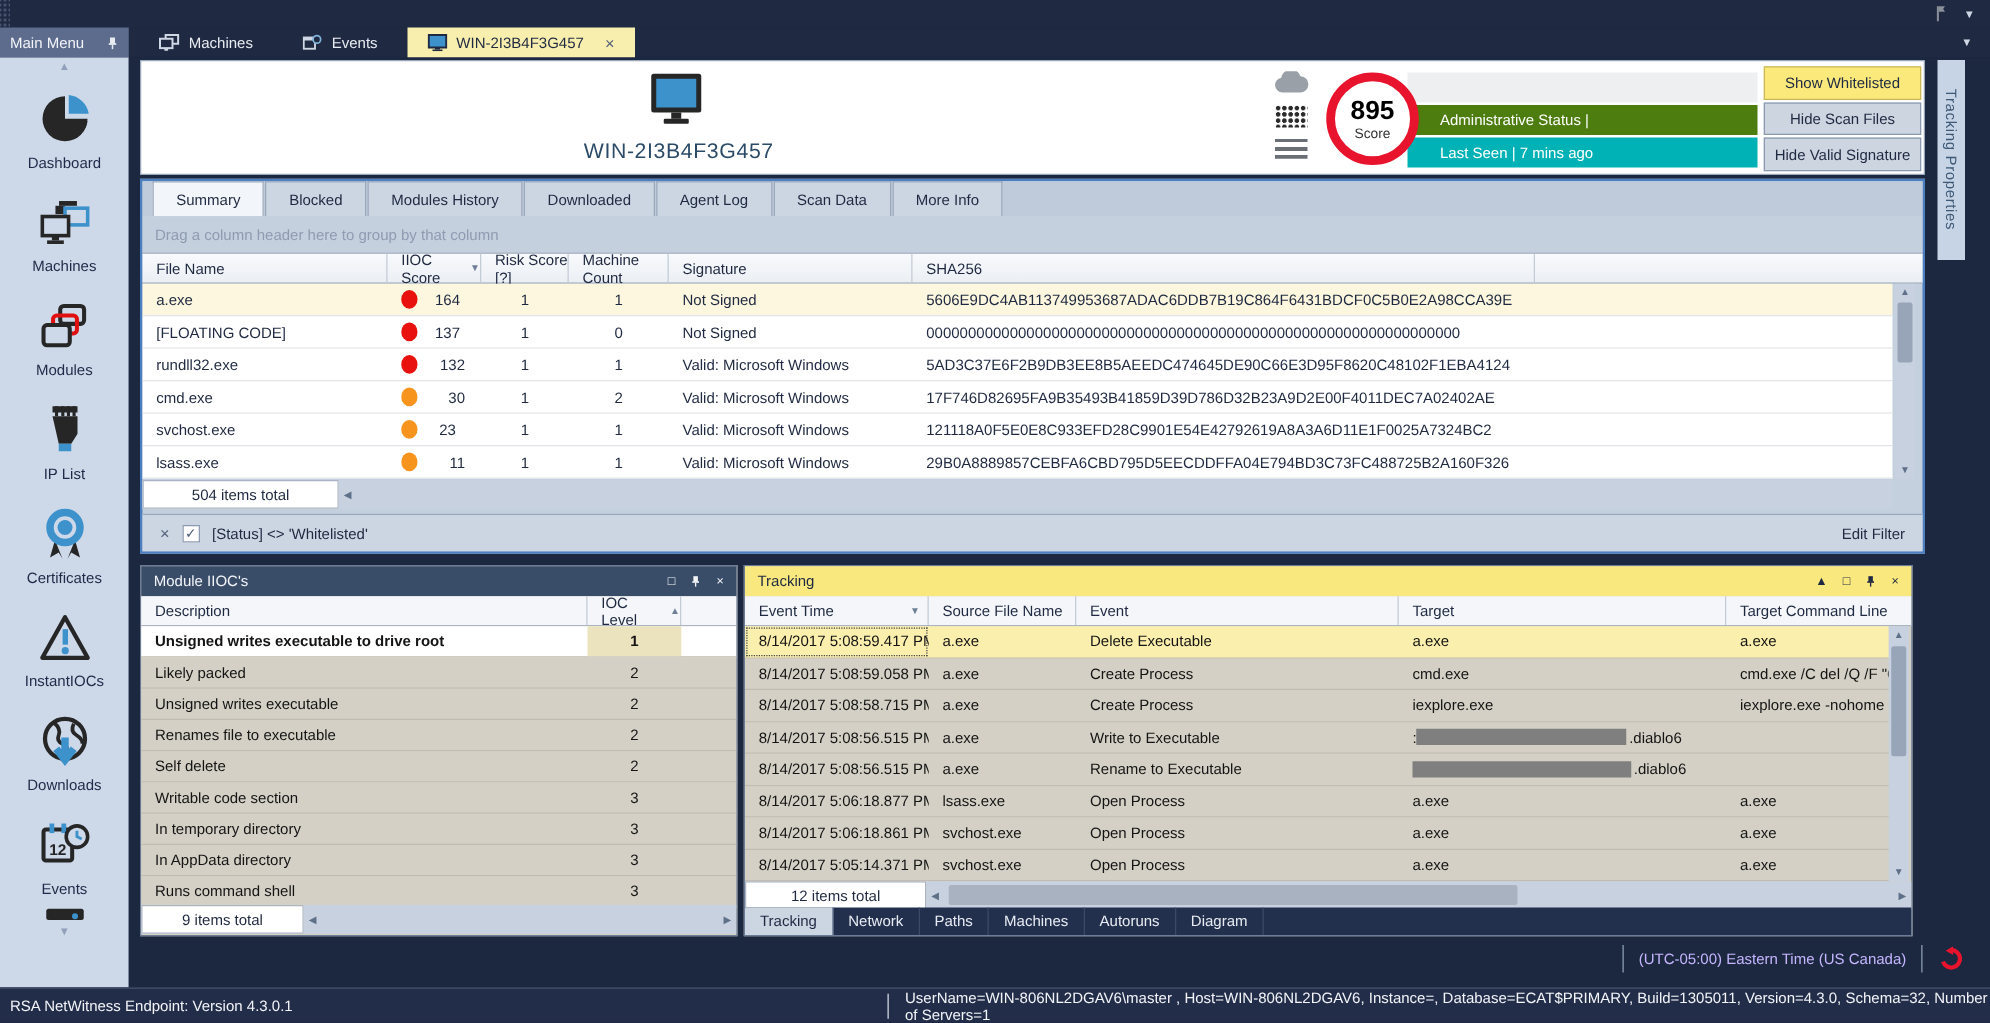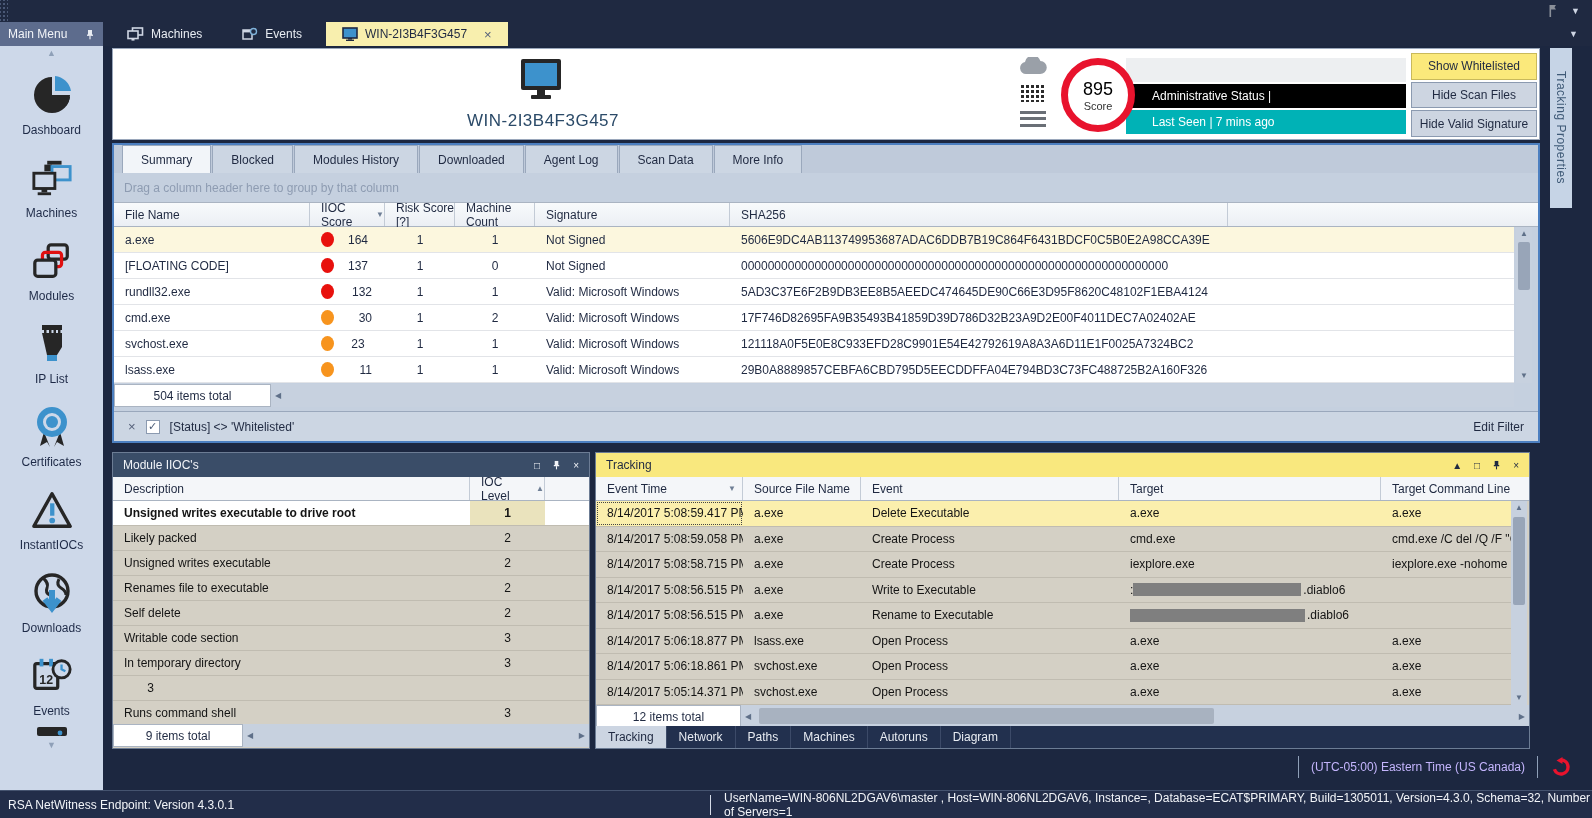--- a/index.html
+++ b/index.html
@@ -36,21 +36,21 @@
   .main { position:absolute; left:103px; top:46px; width:1489px; height:744px; background:#1C2740; }
   .panel { position:absolute; background:#fff; }
 
   
   .machine-header { left:9px; top:2px; width:1428px; height:92px; border:1px solid #9AA7BB; }
   .machine-name { position:absolute; left:180px; top:62px; width:500px; text-align:center; font-size:17px; color:#2B4A68; letter-spacing:0.5px; }
   .mh-icons { position:absolute; left:905px; top:8px; width:30px; display:flex; flex-direction:column; align-items:center; gap:9px; }
   .dots-grid { width:26px; height:18px; background-image:radial-gradient(circle,#2b2b2b 1.6px,transparent 1.9px); background-size:5px 5px; }
   .hamburger { width:26px; height:16px; background:repeating-linear-gradient(#6a6f76 0 3px,transparent 3px 6.5px); }
   .score-wrap { position:absolute; left:948px; top:9px; width:74px; height:74px; border-radius:50%; border:7px solid #E8132D; background:#fff; display:flex; flex-direction:column; align-items:center; justify-content:center; z-index:2; }
-  .score-num { font-size:18px; font-weight:normal; color:#000; }
+  .score-num { font-size:21px; font-weight:bold; color:#000; }
   .score-cap { font-size:11px; color:#333; }
   .status-stack { position:absolute; left:1013px; top:9px; width:280px; }
   .status-bar { height:24px; margin-bottom:2px; color:#fff; display:flex; align-items:center; padding-left:26px; }
   .status-bar.gray { background:#EDEFF1; }
   .hdr-buttons { position:absolute; left:1298px; top:4px; width:126px; height:84px; display:flex; flex-direction:column; gap:2px; }
   .hdr-btn { flex:1; background:#CDD5E1; border:1px solid #8B9AB0; color:#1F2941; display:flex; align-items:center; justify-content:center; cursor:default; }
   .hdr-btn.yellow { background:#FBE97B; border-color:#C9B95B; }
 
   
   .tp-tab { position:absolute; right:20px; top:2px; width:22px; height:160px; background:#C6D4E6; color:#3F5A77; display:flex; align-items:center; justify-content:center; }
@@ -275,21 +275,21 @@
           </svg>
         <div class="dots-grid"></div>
         <div class="hamburger"></div>
       </div>
       <div class="score-wrap">
         <div class="score-num">895</div>
         <div class="score-cap">Score</div>
       </div>
       <div class="status-stack">
         <div class="status-bar gray"></div>
-        <div class="status-bar" id="admin-bar" style="background: #000000;">Administrative Status  |</div>
+        <div class="status-bar" id="admin-bar" style="background: #4d7c0f;">Administrative Status  |</div>
         <div class="status-bar" id="lastseen-bar" style="background: rgb(0, 178, 182);">Last Seen | 7 mins ago</div>
       </div>
       <div class="hdr-buttons">
         <div class="hdr-btn yellow">Show Whitelisted</div>
         <div class="hdr-btn">Hide Scan Files</div>
         <div class="hdr-btn">Hide Valid Signature</div>
       </div>
     </div>
 
     <div class="tp-tab">
@@ -470,20 +470,21 @@
           </div>
           <div class="tan-row">
             <div class="cell" style="width: 357px;">Writable code section</div>
             <div class="cell lvl-cell" style="width: 75px;">3</div>
           </div>
           <div class="tan-row">
             <div class="cell" style="width: 357px;">In temporary directory</div>
             <div class="cell lvl-cell" style="width: 75px;">3</div>
           </div>
           <div class="tan-row">
+            <div class="cell" style="width: 357px;">In AppData directory</div>
             <div class="cell lvl-cell" style="width: 75px;">3</div>
           </div>
           <div class="tan-row">
             <div class="cell" style="width: 357px;">Runs command shell</div>
             <div class="cell lvl-cell" style="width: 75px;">3</div>
           </div>
         </div>
       <div class="items-footer" style="left:0;bottom:1px;right:0;">
         <div class="items-label" style="width:130px;">9 items total</div>
         <div class="hscroll">

